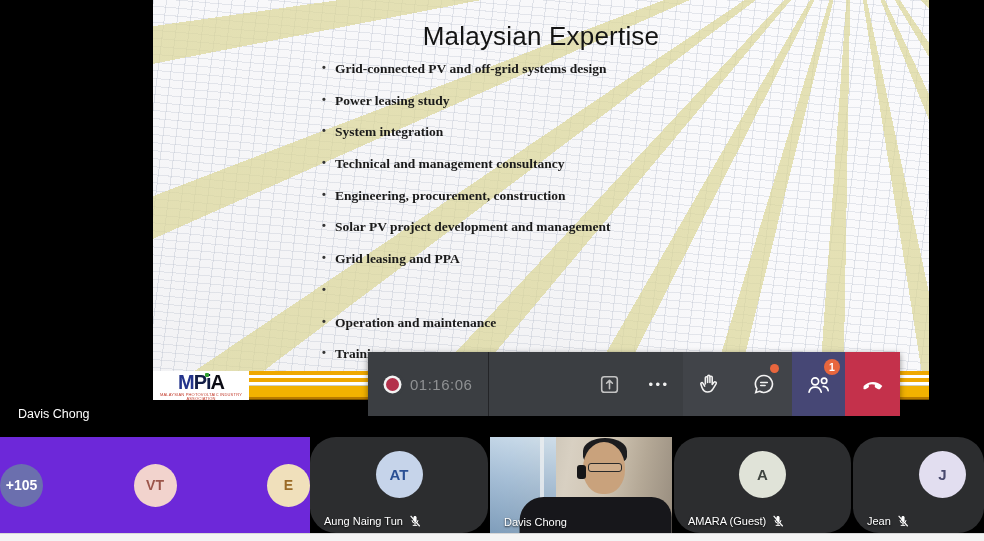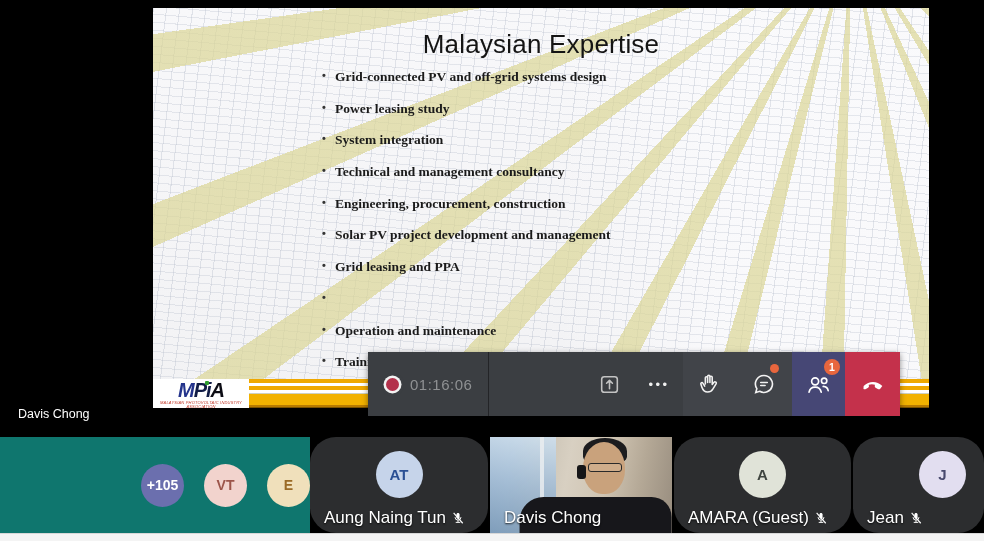--- a/index.html
+++ b/index.html
@@ -2,21 +2,21 @@
 <html><head>
 <meta charset="utf-8">
 <style>
   * { margin:0; padding:0; box-sizing:border-box; }
   html,body { width:984px; height:541px; background:#000; overflow:hidden;
               font-family:"Liberation Sans", sans-serif; }
   .app { position:relative; width:984px; height:541px; background:#000; }
 
   
   .slide {
-    position:absolute; left:153px; top:8px; width:776px; height:400px;
+    position:absolute; left:153px; top:0; width:776px; height:400px;
     background-color:#f7f7f9;
     background-image:
       repeating-linear-gradient(97deg, rgba(172,180,196,0.32) 0 1px, rgba(255,255,255,0) 1px 13px),
       repeating-linear-gradient(5deg, rgba(172,180,196,0.28) 0 1px, rgba(255,255,255,0) 1px 8px),
       linear-gradient(to right, rgba(249,249,251,0) 52%, rgba(250,250,252,0.85) 74%),
       linear-gradient(#f8f8fa,#f2f2f4);
     background-image:
       repeating-conic-gradient(from 150deg at 90% -18%, rgba(222,218,158,0) 0deg 5deg, rgba(219,214,150,0.7) 5deg 8deg, rgba(222,218,158,0) 8deg 13deg),
       repeating-linear-gradient(97deg, rgba(172,180,196,0.32) 0 1px, rgba(255,255,255,0) 1px 13px),
       repeating-linear-gradient(5deg, rgba(172,180,196,0.28) 0 1px, rgba(255,255,255,0) 1px 8px),
@@ -33,21 +33,21 @@
     font-family:"Liberation Serif", serif; font-weight:bold; font-size:13.5px;
     color:#1a1a1a; white-space:nowrap;
   }
   .bullet-dot { width:13px; font-family:"Liberation Sans",sans-serif; font-size:11px; color:#333; }
   .bullet-text { padding-top:0; }
 
   
   .slide-footer { position:absolute; left:0; bottom:0; width:100%; height:29px; }
   .logo-box {
     position:absolute; left:0; bottom:0; width:96px; height:29px; background:#fff;
-    text-align:center; line-height:1;font-style:italic;
+    text-align:center; line-height:1;
   }
   .logo-word { font-weight:bold; font-size:20px; letter-spacing:-1px; color:#121d46;
                font-family:"Liberation Sans",sans-serif; display:inline-block; margin-top:1px; position:relative; }
   .logo-word .l-m { color:#24348c; }
   .logo-word .l-a { color:#0c0c14; }
   .logo-idot { position:absolute; width:4px; height:4px; background:#2f9e2f; border-radius:1px;
                top:1px; left:58%; }
   .logo-sub { display:block; font-size:4px; color:#c23a2a; letter-spacing:0.2px; margin-top:1px; }
   .stripes {
     position:absolute; left:96px; right:0; bottom:0; height:29px;
@@ -83,41 +83,41 @@
   .more-glyph { color:#f0f0f0; font-size:13px; letter-spacing:2.5px; padding-left:2px; }
   .badge-dot { position:absolute; top:12px; right:13px; width:9px; height:9px;
                border-radius:50%; background:#e8663d; }
   .badge-count { position:absolute; top:7px; right:5px; min-width:16px; height:16px;
                  border-radius:50%; background:#e8663d; color:#fff; font-size:10.5px;
                  font-weight:bold; display:flex; align-items:center; justify-content:center; }
 
   
   .filmstrip { position:absolute; left:0; top:437px; width:984px; height:96px;
                display:flex; background:#000; }
-  .overflow-zone { width:310px; display:flex; align-items:center; justify-content:flex-end;
-                   gap:20px; background:#0f766e; }
+  .overflow-zone { width:310px; display:flex; align-items:center; justify-content:space-between;
+                   gap:20px; background:#6d28d9; }
   .avatar { border-radius:50%; display:flex; align-items:center; justify-content:center;
             font-weight:bold; }
   .av-lg { width:43px; height:43px; font-size:14px; }
   .av-overflow { background:#6b6fae; color:#fff; }
   .av-vt { background:#f2d3cd; color:#9c554a; }
   .av-e  { background:#f0e0bb; color:#9a6a25; }
   .av-at { background:#c6d4ea; color:#2a4f94; width:47px; height:47px; font-size:15px; }
   .av-a  { background:#e0e3d8; color:#3f4540; width:47px; height:47px; font-size:15px; }
   .av-j  { background:#e2def0; color:#494a6e; width:47px; height:47px; font-size:15px; }
   .tile { position:relative; height:96px; background:#2c2d2f; flex:none;border-radius:26px; }
   .tile + .tile { margin-left:2px; }
   .tile-at { width:178px; margin-left:0; }
   .tile-video { width:182px; margin-left:2px; }
   .tile-amara { width:177px; margin-left:2px; }
   .tile-jean { width:131px; margin-left:2px; }
   .tile-avatar-wrap { position:absolute; top:14px; left:0; width:100%;
                       display:flex; justify-content:center; }
   .tile-label { position:absolute; left:14px; bottom:5px; display:flex; align-items:center;
-                gap:5px; color:#fff; font-size:17px;
+                gap:5px; color:#fff; font-size:11px;
                 text-shadow:0 1px 2px rgba(0,0,0,0.85); white-space:nowrap; }
   .mic-off { width:14px; height:14px; flex:none; }
 
   
   .video-scene { position:absolute; inset:0; overflow:hidden;
     background:linear-gradient(100deg,#7f98b5 0%,#9fb4c8 13%,#c9c2b4 26%,#d8d0c2 42%,#cfc4b2 62%,#b4a896 80%,#978c7e 100%); }
   .vs-window { position:absolute; left:0; top:0; width:36%; height:100%;
     background:linear-gradient(185deg,#cfe0ee 0%,#a7c0d8 45%,#7d9cba 100%); opacity:0.9; }
   .vs-window:after { content:""; position:absolute; right:18%; top:0; width:4px; height:100%;
     background:rgba(240,244,248,0.8); }

